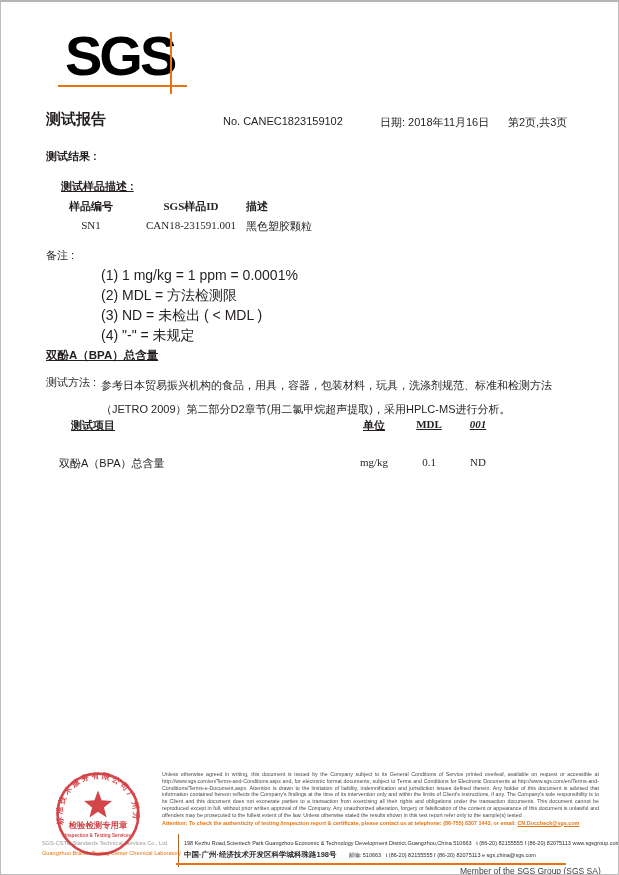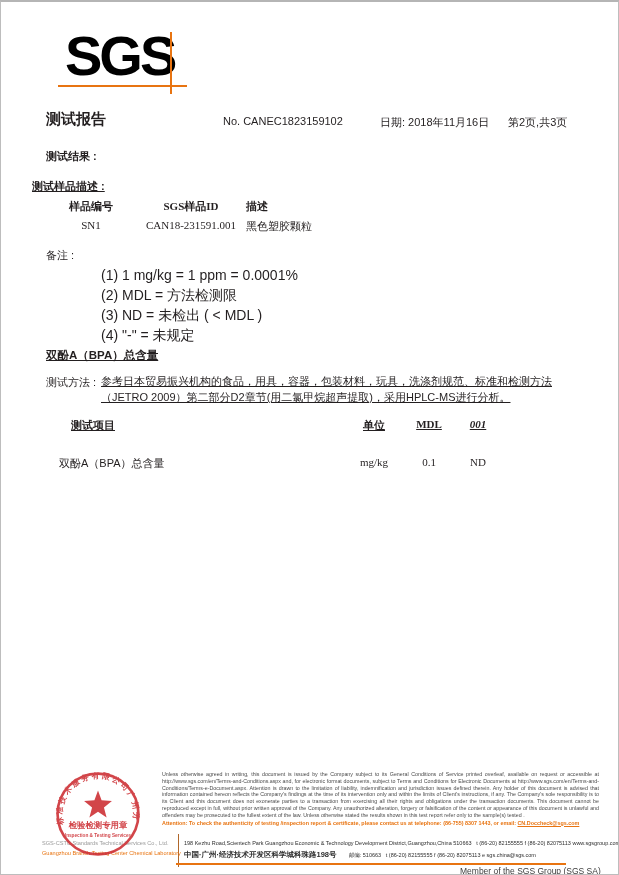--- a/index.html
+++ b/index.html
@@ -16,29 +16,29 @@
   }
   .logo-hline { position:absolute; left:57px; top:83px; width:129px; height:2px; background:#e87411; }
   .logo-vline { position:absolute; left:169px; top:30px; width:2px; height:62px; background:#e87411; }
   
   .doc-title { position:absolute; left:45px; top:108px; font-size:15px; font-weight:bold; }
   .report-no { position:absolute; left:222px; top:113px; font-size:11px; }
   .report-date { position:absolute; left:379px; top:113px; font-size:11px; }
   .page-info { position:absolute; left:507px; top:113px; font-size:11px; }
   
   .results-label { position:absolute; left:45px; top:147px; font-size:11px;font-weight:bold; }
-  .sample-section-label { position:absolute; left:31px; top:177px; font-size:11px; font-weight:bold; text-decoration:underline; }
+  .sample-section-label { position:absolute; left:60px; top:177px; font-size:11px; font-weight:bold; text-decoration:underline; }
   .sample-table { position:absolute; left:45px; top:197px; display:grid; grid-template-columns:90px 110px auto; row-gap:5px; font-size:11px; }
   .sample-table .h { font-weight:bold; }
   .c { text-align:center;font-family:Liberation Serif, serif; }
   .remarks-label { position:absolute; left:45px; top:246px; font-size:11px; }
   .remarks-list { position:absolute; left:100px; top:263px; font-size:14px; line-height:20px; list-style:none; }
   .bpa-title { position:absolute; left:45px; top:346px; font-size:11.5px; font-weight:bold; text-decoration:underline; }
   .method-label { position:absolute; left:45px; top:373px; font-size:11px; }
-  .method-text { position:absolute; left:100px; top:371px; width:487px; font-size:11px; line-height:16px;text-decoration:underline; }
+  .method-text { position:absolute; left:100px; top:371px; width:487px; font-size:11px; line-height:24px; }
   
   .result-table { position:absolute; left:58px; top:416px; width:444px; display:grid; grid-template-columns:1fr 62px 48px 50px; row-gap:23px; font-size:11px; }
   .result-table .head { font-weight:bold; }
   .result-table .head span { text-decoration:underline; }
   .result-table .item-head { padding-left:12px; }
   .italic { font-style:italic; }
   
   .stamp { position:absolute; left:54px; top:769px; width:86px; height:86px; opacity:.88; z-index:3; }
   
   .legal-block { position:absolute; left:161px; top:769px; width:437px; }

